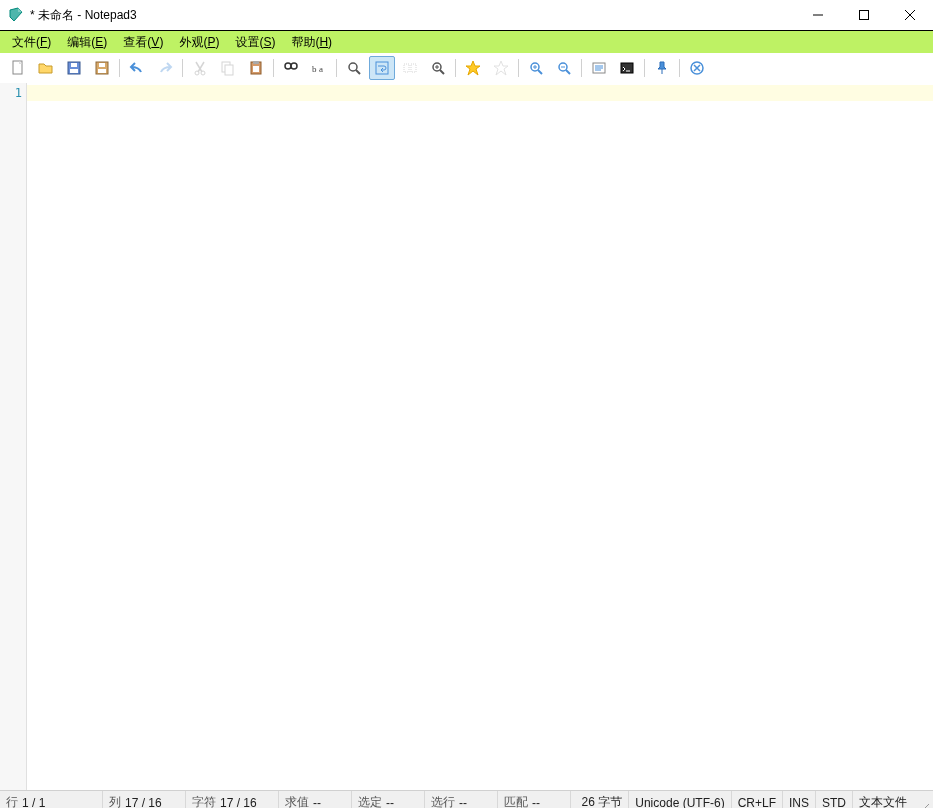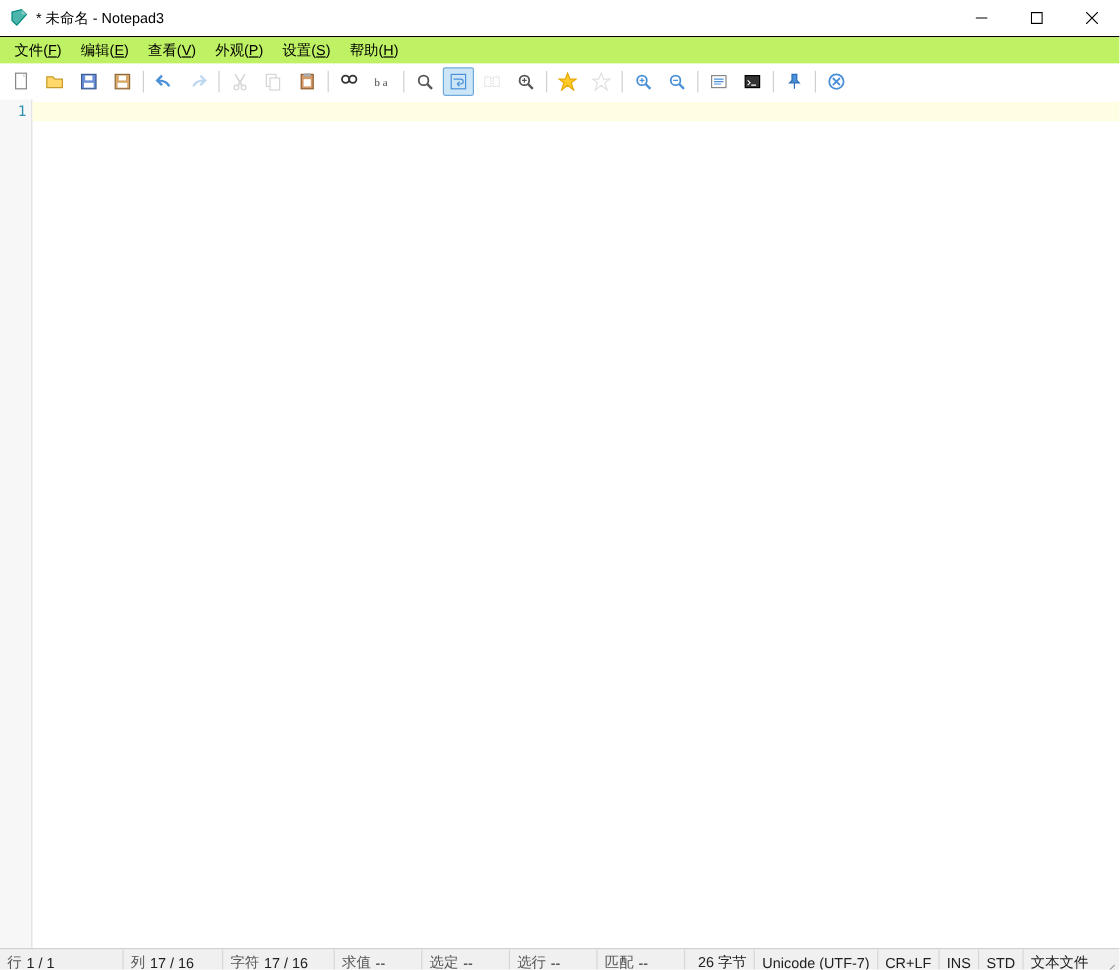--- a/index.html
+++ b/index.html
@@ -251,21 +251,21 @@
       <span>--</span>
     </div>
   <div class="st-cell" style="width:60px">
       <span class="st-lbl">匹配</span>
       <span>--</span>
     </div>
   <div class="st-cell" style="flex:1;justify-content:flex-end">
       <span>26 字节</span>
     </div>
   <div class="st-cell">
-      <span>Unicode (UTF-7)</span>
+      <span>Unicode (UTF-6)</span>
     </div>
   <div class="st-cell">
       <span>CR+LF</span>
     </div>
   <div class="st-cell">
       <span>INS</span>
     </div>
   <div class="st-cell">
       <span>STD</span>
     </div>

